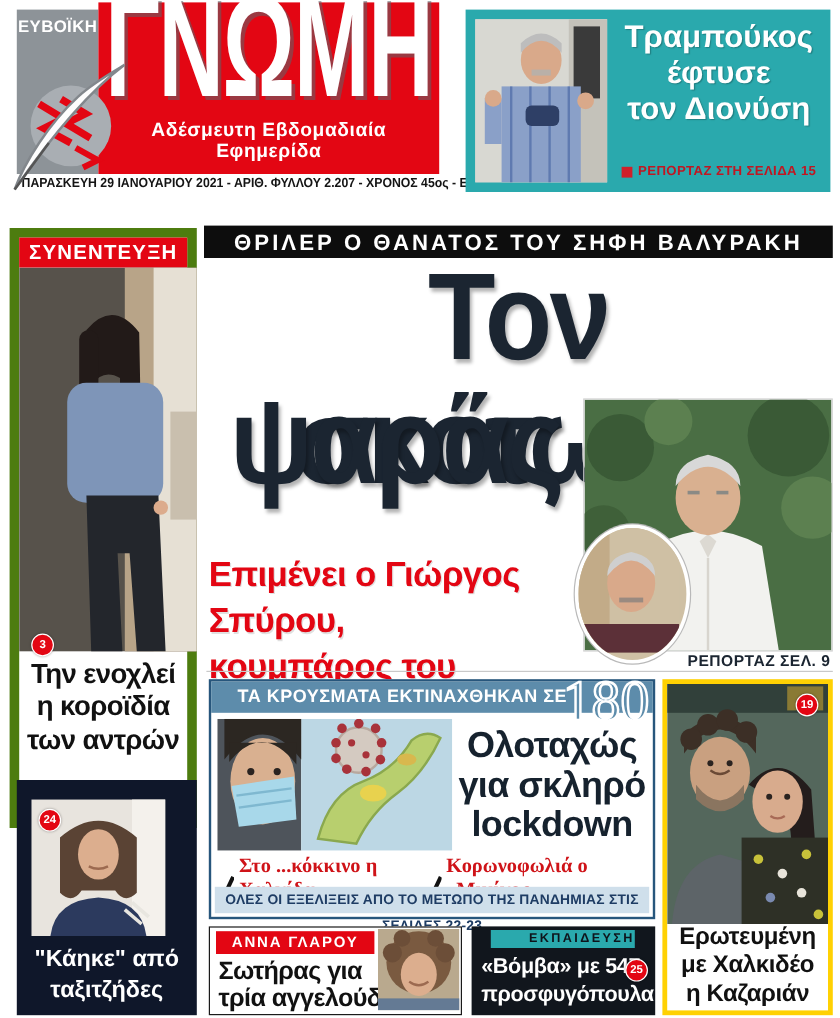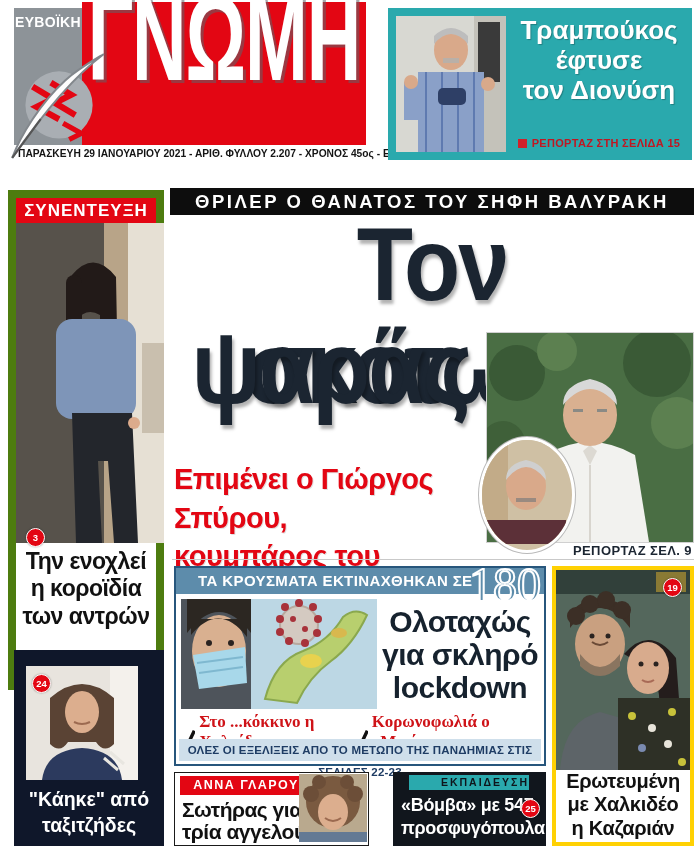--- a/index.html
+++ b/index.html
@@ -85,21 +85,21 @@
               font-weight:bold;font-size:30px;line-height:1.1;letter-spacing:-.5px;}
   .covid-checks{position:absolute;left:4px;right:4px;top:144px;display:flex;justify-content:space-around;
                 align-items:center;}
   .check-item{display:flex;align-items:flex-end;gap:4px;}
   .check-item .ctx{font-family:"Liberation Serif",serif;font-weight:bold;font-size:17px;color:#cf1318;}
   .covid-footer{position:absolute;left:3px;right:3px;bottom:3px;height:22px;background:#cfdfeb;
                 color:#1e3c64;font-weight:bold;font-size:11.5px;text-align:center;line-height:22px;
                 letter-spacing:.2px;}
 
   
-  .box-anna{position:absolute;left:174px;top:772px;width:195px;height:74px;background:#fff;
+  .box-anna{position:absolute;left:174px;top:772px;width:211px;height:74px;background:#fff;
             border:1.5px solid #1a1a1a;box-sizing:border-box;padding-left:48px;}
   .anna-label{position:absolute;left:5px;top:3px;width:132px;height:19px;background:#e30613;
               color:#fff;font-weight:bold;font-size:12.5px;letter-spacing:1.5px;text-align:center;
               line-height:19px;}
   .anna-row1{position:absolute;left:7px;top:25px;display:flex;align-items:baseline;gap:14px;}
   .anna-h{color:#111;font-weight:bold;font-size:21px;letter-spacing:-.5px;}
   .anna-ref{color:#222;font-weight:bold;font-size:10px;}
   .anna-row2{position:absolute;left:7px;top:47px;}
   .anna-photo{position:absolute;right:1px;top:1px;width:68px;height:68px;overflow:hidden;}
 
@@ -130,20 +130,21 @@
   <svg class="logo-svg" viewBox="0 0 100 110">
     <circle cx="52" cy="52" r="33" fill="#a9aeb3"></circle>
     <path d="M26 34 L46 46 L30 54 L52 66" stroke="#e30613" stroke-width="6" fill="none"></path>
     <path d="M44 30 L64 42 L48 50 L68 62" stroke="#e30613" stroke-width="6" fill="none"></path>
     <path d="M56 70 L74 80 L62 86" stroke="#e30613" stroke-width="5" fill="none"></path>
     <path d="M96 2 C72 20 42 52 6 104 C14 82 34 50 58 28 C70 17 86 8 96 2 Z" fill="#fdfdfd" stroke="#82878c" stroke-width="2"></path>
     <path d="M6 104 L34 66" stroke="#555" stroke-width="2"></path>
   </svg>
   <div class="mast-red">
     <div class="mast-title">ΓΝΩΜΗ</div>
+    <div class="mast-sub">Αδέσμευτη Εβδομαδιαία Εφημερίδα</div>
   </div>
   <div class="dateline">ΠΑΡΑΣΚΕΥΗ 29 ΙΑΝΟΥΑΡΙΟΥ 2021 - ΑΡΙΘ. ΦΥΛΛΟΥ 2.207 - ΧΡΟΝΟΣ 45ος - ΕΥΡΩ 1,30</div>
 
   <div class="promo-teal">
     <div class="promo-photo">
       <svg width="110" height="136" viewBox="0 0 110 136">
         <rect width="110" height="136" fill="#d8d8d2"></rect>
         <rect x="78" width="32" height="136" fill="#c4c2ba"></rect>
         <rect x="82" y="6" width="22" height="60" fill="#3a3a3a"></rect>
         <ellipse cx="55" cy="34" rx="17" ry="20" fill="#d9a98a"></ellipse>

